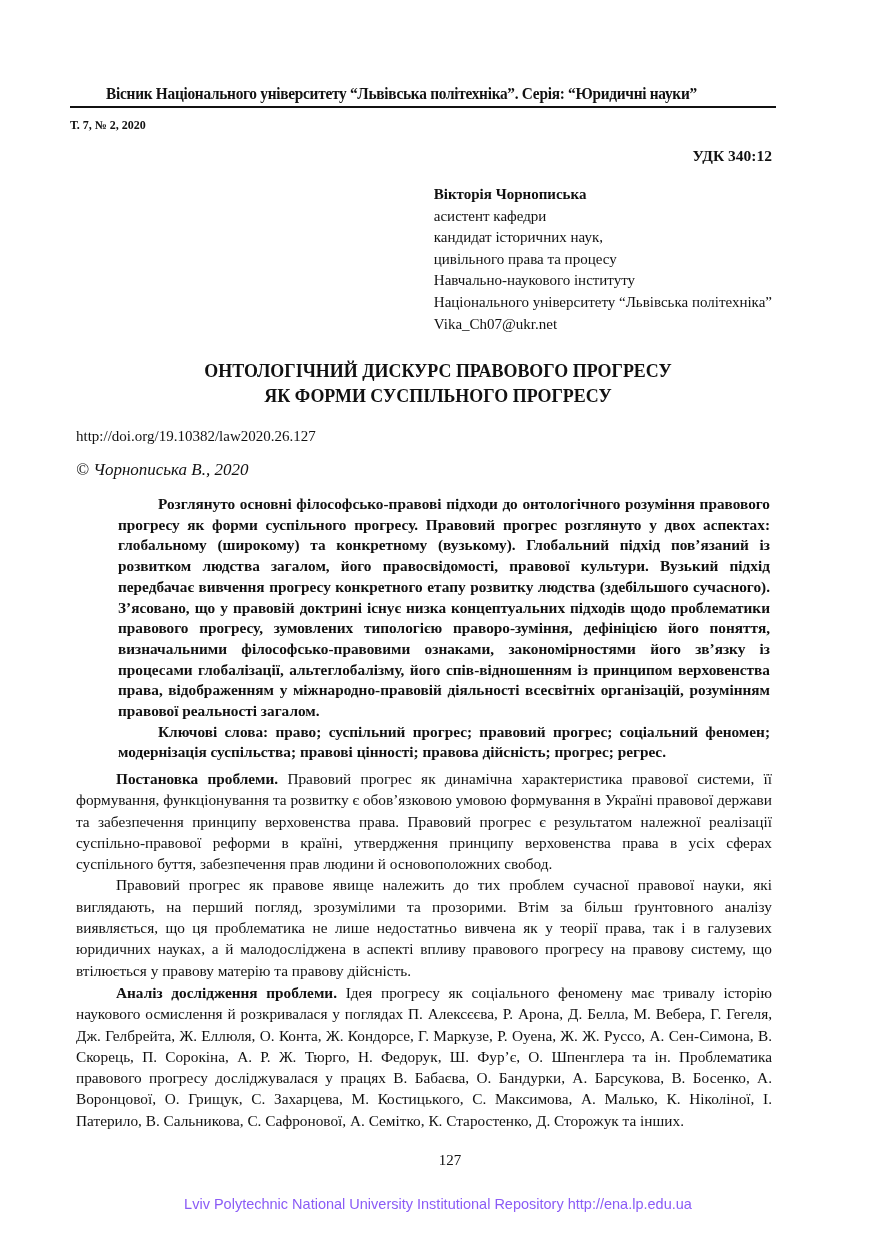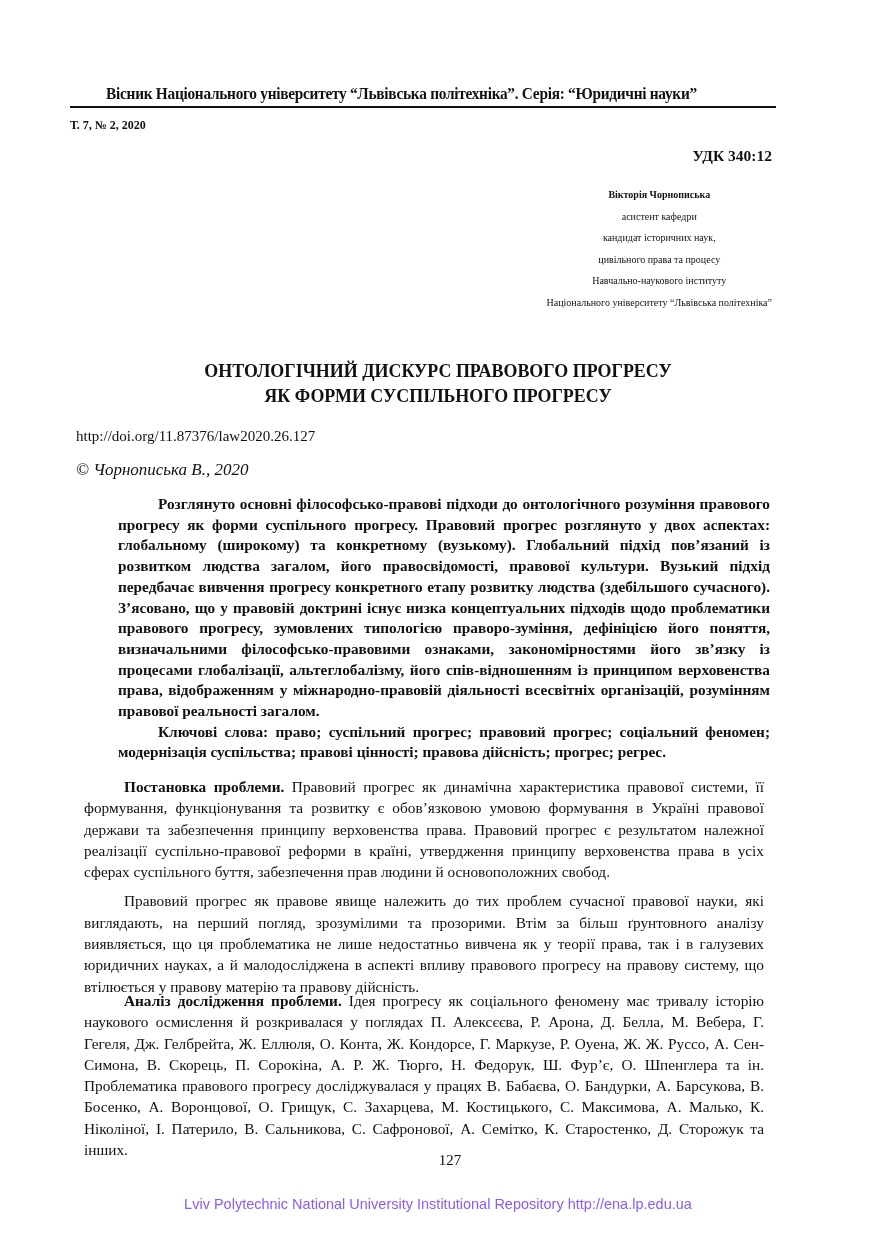--- a/index.html
+++ b/index.html
@@ -2,29 +2,29 @@
 <html><head>
   <meta charset="utf-8">
   <style>
     html, body { margin: 0; padding: 0; background: #ffffff; }
     body { width: 876px; height: 1240px; position: relative; overflow: hidden; color: #111; font-family: "Liberation Serif", serif; }
     .page { position: absolute; left: 0; top: 0; width: 876px; height: 1240px; }
     .running-header { position: absolute; left: 76px; top: 84px; width: 700px; font-size: 16.5px; font-weight: bold; text-align: center; letter-spacing: -0.3px; transform: scaleX(0.93); transform-origin: left top; white-space: nowrap; }
     .header-rule { position: absolute; left: 70px; top: 106px; width: 706px; height: 0; border-top: 2px solid #111; }
     .issue { position: absolute; left: 70px; top: 118px; font-size: 12px; font-weight: bold; }
     .udc { position: absolute; right: 104px; top: 147px; font-size: 15.5px; font-weight: bold; }
-    .author-block { position: absolute; right: 104px; top: 184px; text-align: center; font-size: 10px; line-height: 21.6px; }
+    .author-block { position: absolute; right: 104px; top: 184px; text-align: left; font-size: 15px; line-height: 21.6px; }
     .author-name { font-weight: bold; }
     .title { position: absolute; left: 70px; top: 358px; width: 736px; text-align: center; font-size: 19.5px; font-weight: bold; line-height: 25px; transform: scaleX(0.92); transform-origin: center top; }
     .doi { position: absolute; left: 76px; top: 428px; font-size: 15px; }
     .copyright { position: absolute; left: 76px; top: 460px; font-size: 17px; font-style: italic; }
     .abstract { position: absolute; left: 118px; top: 494px; width: 652px; font-size: 15.3px; font-weight: bold; line-height: 20.7px; text-align: justify; }
     .abstract p { margin: 0; text-indent: 40px; }
     .body-text { position: absolute; left: 76px; width: 696px; font-size: 15.3px; line-height: 21.3px; text-align: justify; }
-    .body-text p { margin: 8px; text-indent: 40px; }
+    .body-text p { margin: 0; text-indent: 40px; }
     .sec1 { top: 768px; }
     .sec2 { top: 982px; }
     .lead { font-weight: bold; }
     .page-number { position: absolute; left: 0; width: 876px; top: 1152px; text-align: center; font-size: 15px; padding-left: 12px; }
     .repo-footer { position: absolute; left: 0; width: 876px; top: 1196px; text-align: center; font-family: "Liberation Sans", sans-serif; font-size: 14.5px; color: #8b5cf6; }
   </style>
 </head>
 <body>
 
 <div class="page">
@@ -35,28 +35,29 @@
 
   <div class="udc">УДК 340:12</div>
 
   <div class="author-block">
     <div class="author-name">Вікторія Чорнописька</div>
     <div>асистент кафедри</div>
     <div>кандидат історичних наук,</div>
     <div>цивільного права та процесу</div>
     <div>Навчально-наукового інституту</div>
     <div>Національного університету “Львівська політехніка”</div>
+    <div>Vika_Ch07@ukr.net</div>
   </div>
 
   <div class="title">
     <div>ОНТОЛОГІЧНИЙ ДИСКУРС ПРАВОВОГО ПРОГРЕСУ</div>
     <div>ЯК ФОРМИ СУСПІЛЬНОГО ПРОГРЕСУ</div>
   </div>
 
-  <div class="doi">http://doi.org/11.87376/law2020.26.127</div>
+  <div class="doi">http://doi.org/19.10382/law2020.26.127</div>
   <div class="copyright">© Чорнописька В., 2020</div>
 
   <div class="abstract">
     <p>Розглянуто основні філософсько-правові підходи до онтологічного розуміння правового прогресу як форми суспільного прогресу. Правовий прогрес розглянуто у двох аспектах: глобальному (широкому) та конкретному (вузькому). Глобальний підхід пов’язаний із розвитком людства загалом, його правосвідомості, правової культури. Вузький підхід передбачає вивчення прогресу конкретного етапу розвитку людства (здебільшого сучасного). З’ясовано, що у правовій доктрині існує низка концептуальних підходів щодо проблематики правового прогресу, зумовлених типологією праворо-зуміння, дефініцією його поняття, визначальними філософсько-правовими ознаками, закономірностями його зв’язку із процесами глобалізації, альтеглобалізму, його спів-відношенням із принципом верховенства права, відображенням у міжнародно-правовій діяльності всесвітніх організацій, розумінням правової реальності загалом.</p>
     <p>Ключові слова: право; суспільний прогрес; правовий прогрес; соціальний феномен; модернізація суспільства; правові цінності; правова дійсність; прогрес; регрес.</p>
   </div>
 
   <div class="body-text sec1">
     <p><span class="lead">Постановка проблеми.</span><span> Правовий прогрес як динамічна характеристика правової системи, її формування, функціонування та розвитку є обов’язковою умовою формування в Україні правової держави та забезпечення принципу верховенства права. Правовий прогрес є результатом належної реалізації суспільно-правової реформи в країні, утвердження принципу верховенства права в усіх сферах суспільного буття, забезпечення прав людини й основоположних свобод.</span></p>
     <p>Правовий прогрес як правове явище належить до тих проблем сучасної правової науки, які виглядають, на перший погляд, зрозумілими та прозорими. Втім за більш ґрунтовного аналізу виявляється, що ця проблематика не лише недостатньо вивчена як у теорії права, так і в галузевих юридичних науках, а й малодосліджена в аспекті впливу правового прогресу на правову систему, що втілюється у правову матерію та правову дійсність.</p>

